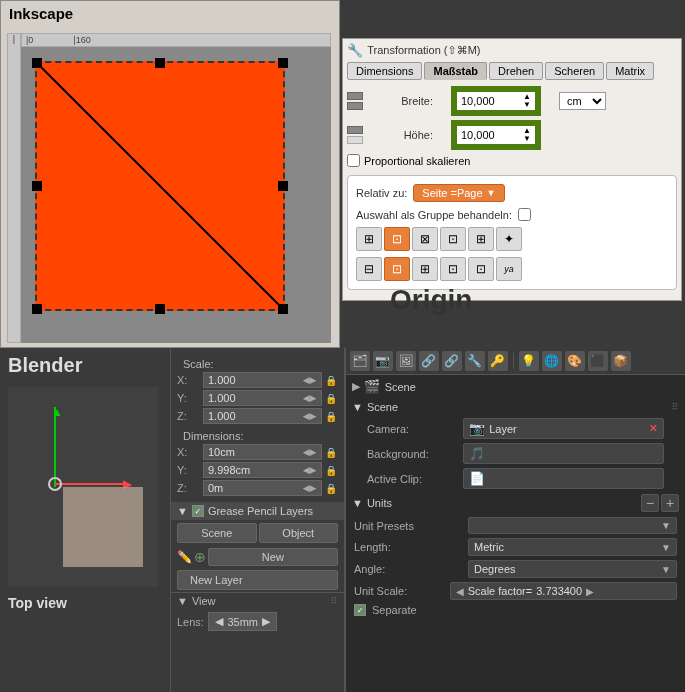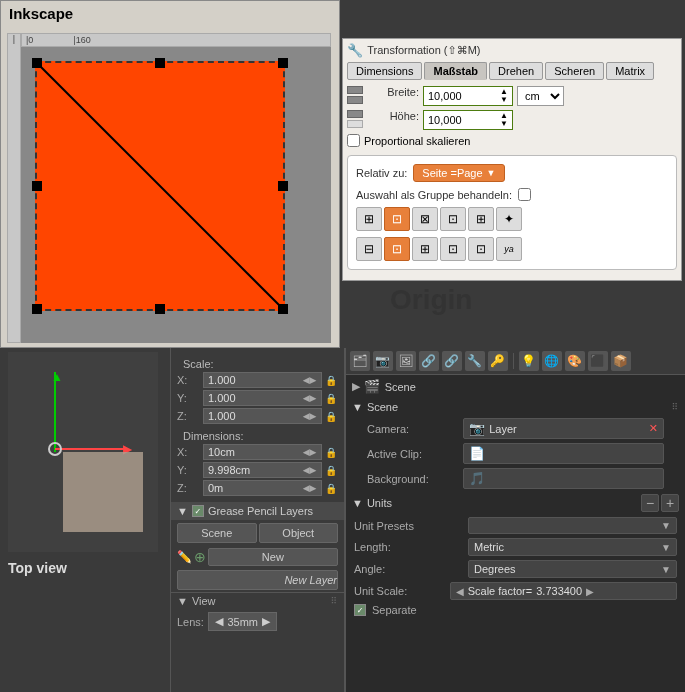--- a/index.html
+++ b/index.html
@@ -114,32 +114,33 @@
       cursor: pointer;
       border-radius: 2px;
     }
     .tab-btn.active {
       background: #c8c5c0;
       border-bottom: 1px solid #c8c5c0;
       font-weight: bold;
     }
     .tp-row {
       display: flex;
+      align-items: center;
       margin-bottom: 4px;
-      gap: 4px;
+      gap: 18px;
     }
     .tp-label {
       width: 50px;
       text-align: right;
       font-size: 11px;
       color: #333;
     }
     .tp-input {
       width: 90px;
-      border: 1px solid #4d7c0f;
+      border: 6px solid #4d7c0f;
       background: #fff;
       padding: 1px 4px;
       font-size: 11px;
       display: flex; align-items: center; justify-content: space-between;
     }
     .tp-input-val { flex:1; }
     .tp-arrows { display: flex; flex-direction: column; }
     .tp-arr { font-size: 8px; cursor: pointer; line-height: 1; }
     .tp-unit-sel {
       border: 1px solid #999;
@@ -341,29 +342,28 @@
       background: #555;
       border: 1px solid #666;
       color: #ccc;
       text-align: center;
       font-size: 11px;
       cursor: pointer;
       border-radius: 2px;
     }
     .gp-new-layer-btn {
       margin: 2px 6px;
-      padding: 3px 0;
+      padding: 3px 12px;
       background: #555;
       border: 1px solid #666;
       color: #ccc;
-      text-align: right;
+      text-align: left;
       font-size: 11px;
       cursor: pointer;
       border-radius: 2px;
-      font-style: italic;
     }
     .view-header {
       display: flex; align-items: center; justify-content: space-between;
       padding: 2px 6px;
       background: #3a3a3a;
       color: #bbb;
       font-size: 11px;
       border-top: 1px solid #555;
     }
     .bm-lens-row {
@@ -602,20 +602,21 @@
       <div class="icon-btn">⊡</div>
       <div class="icon-btn">⊡</div>
       <div class="icon-btn" style="font-size:9px;font-style:italic;">ya</div>
     </div>
   </div>
 </div>
 
 <div id="origin-label">Origin</div>
 
 <div id="blender-left">
+  <div id="blender-title">Blender</div>
   <div id="blender-viewport">
 
     <div class="axis-y"></div>
     <div class="axis-y-arrow">▲</div>
 
     <div class="axis-x"></div>
     <div class="axis-x-arrow">▶</div>
 
     <div class="axis-dot"></div>
 
@@ -750,30 +751,30 @@
     <div class="br-prop-val">
       <div style="display:flex;align-items:center;gap:4px;">
         <span style="font-size:13px;">📷</span>
         <span>Layer</span>
       </div>
       <span class="br-prop-x">✕</span>
     </div>
   </div>
 
   <div class="br-prop-row">
+    <span class="br-prop-label">Background:</span>
+    <div class="br-prop-val">
+      <span style="font-size:13px;">🎵</span>
+    </div>
+  </div>
+
+  <div class="br-prop-row">
     <span class="br-prop-label">Active Clip:</span>
     <div class="br-prop-val">
       <span style="font-size:13px;">📄</span>
-    </div>
-  </div>
-
-  <div class="br-prop-row">
-    <span class="br-prop-label">Background:</span>
-    <div class="br-prop-val">
-      <span style="font-size:13px;">🎵</span>
     </div>
   </div>
 
   <div class="br-section-units">
     <div style="display:flex;align-items:center;gap:4px;">
       <span>▼</span>
       <span>Units</span>
     </div>
     <div class="br-units-btn-row">
       <div class="br-units-btn">−</div>

